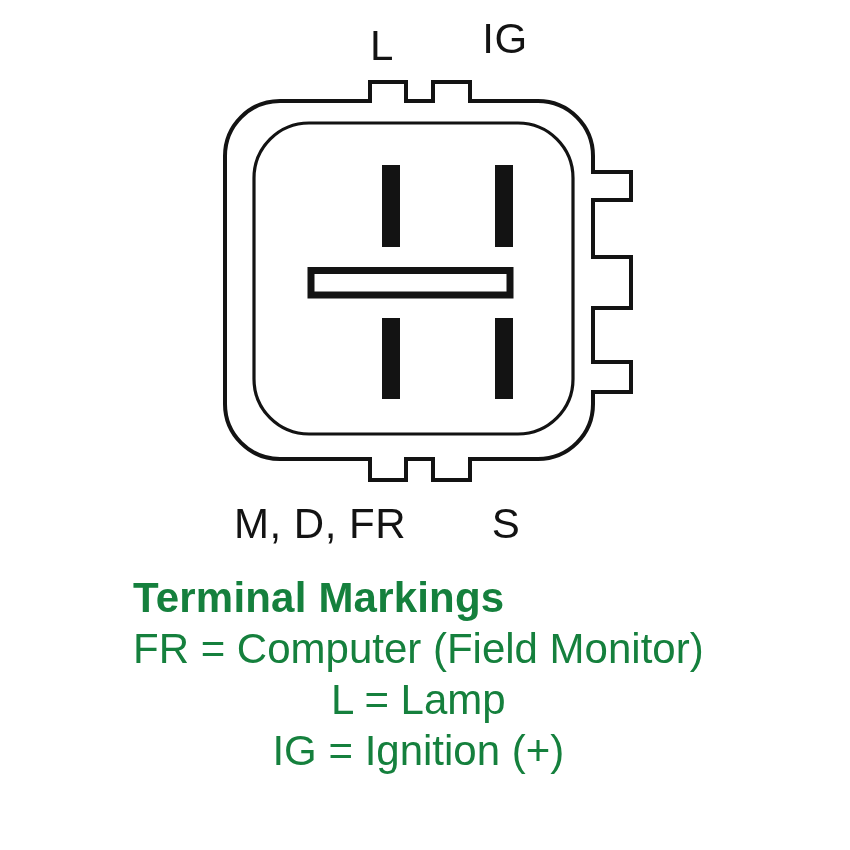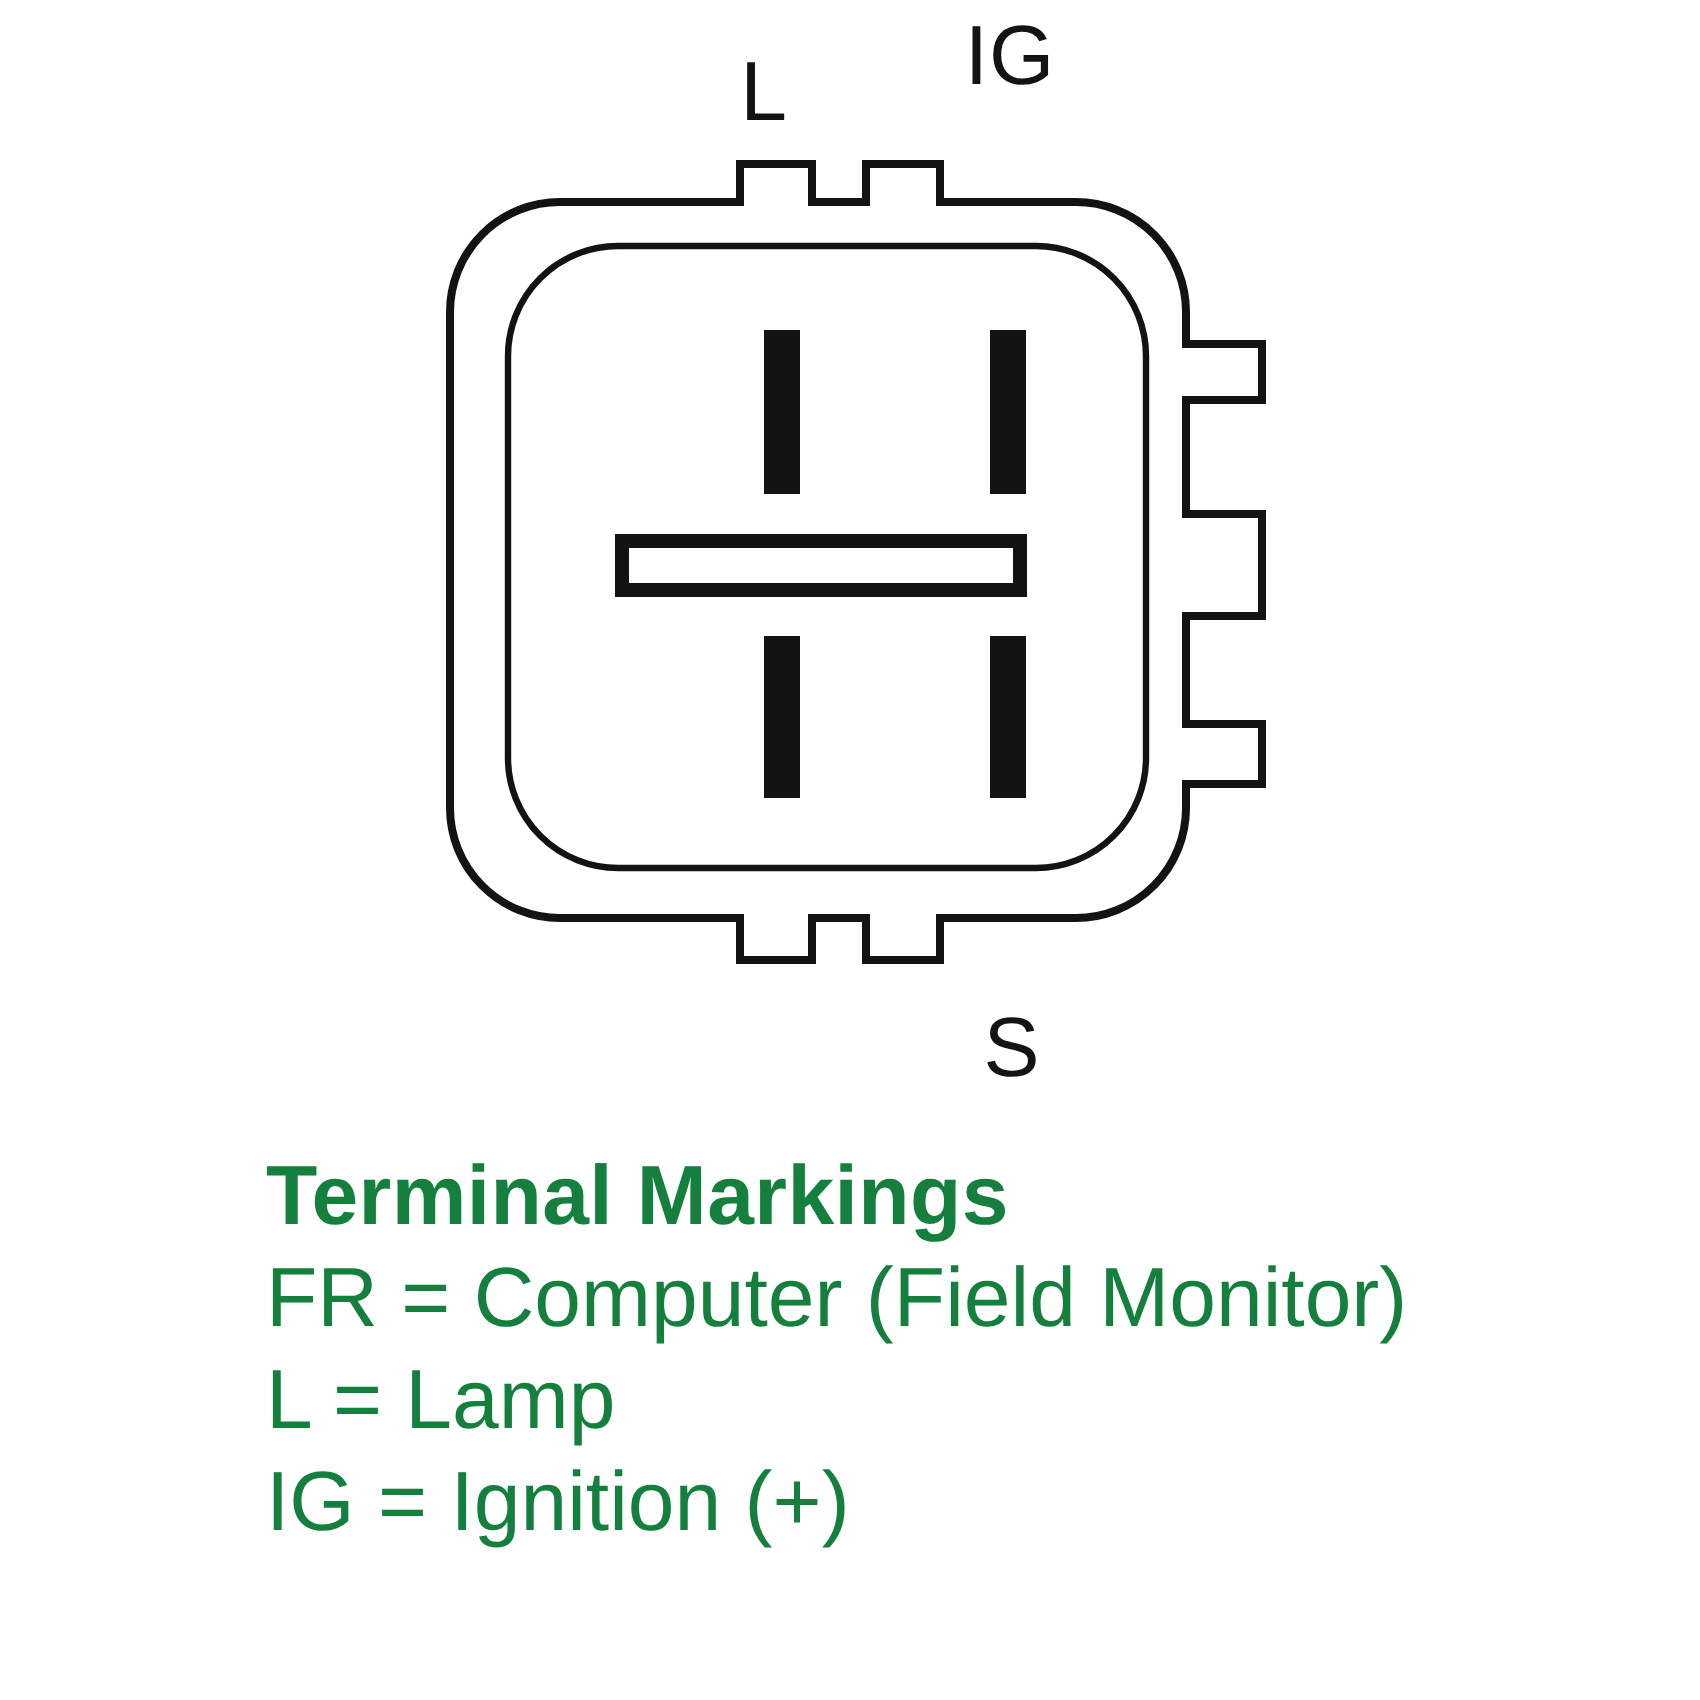--- a/index.html
+++ b/index.html
@@ -38,20 +38,21 @@
     line-height: 51px;
     white-space: nowrap;
     color: #15803d;
   }
   .legend-title {
     font-weight: bold;
     letter-spacing: 0.2px;
   }
   .legend-entry {
     font-weight: normal;
+    text-align: center;
   }
 </style>
 </head>
 <body>
 
 <div class="canvas">
 
   <svg class="diagram-svg" width="850" height="850" viewBox="0 0 850 850">
 
     <path d="M 280 101
@@ -77,22 +78,23 @@
     <rect x="382" y="165" width="18" height="82" fill="#131313"></rect>
     <rect x="495" y="165" width="18" height="82" fill="#131313"></rect>
     <rect x="382" y="318" width="18" height="81" fill="#131313"></rect>
     <rect x="495" y="318" width="18" height="81" fill="#131313"></rect>
 
     <rect x="311" y="270.5" width="199" height="24.5" fill="#ffffff" stroke="#131313" stroke-width="7"></rect>
   </svg>
 
   <div class="pin-label" style="left:382px; top:25px;">L</div>
 
-  <div class="pin-label" style="left:505px; top:7px;">IG</div>
+  <div class="pin-label" style="left:505px; top:18px;">IG</div>
 
+  <div class="pin-label" style="left:320px; top:503px;">M, D, FR</div>
 
   <div class="pin-label" style="left:506px; top:503px;">S</div>
 
   <div class="legend">
     <div class="legend-title">Terminal Markings</div>
     <div class="legend-entry">FR = Computer (Field Monitor)</div>
     <div class="legend-entry">L = Lamp</div>
     <div class="legend-entry">IG = Ignition (+)</div>
   </div>
 

